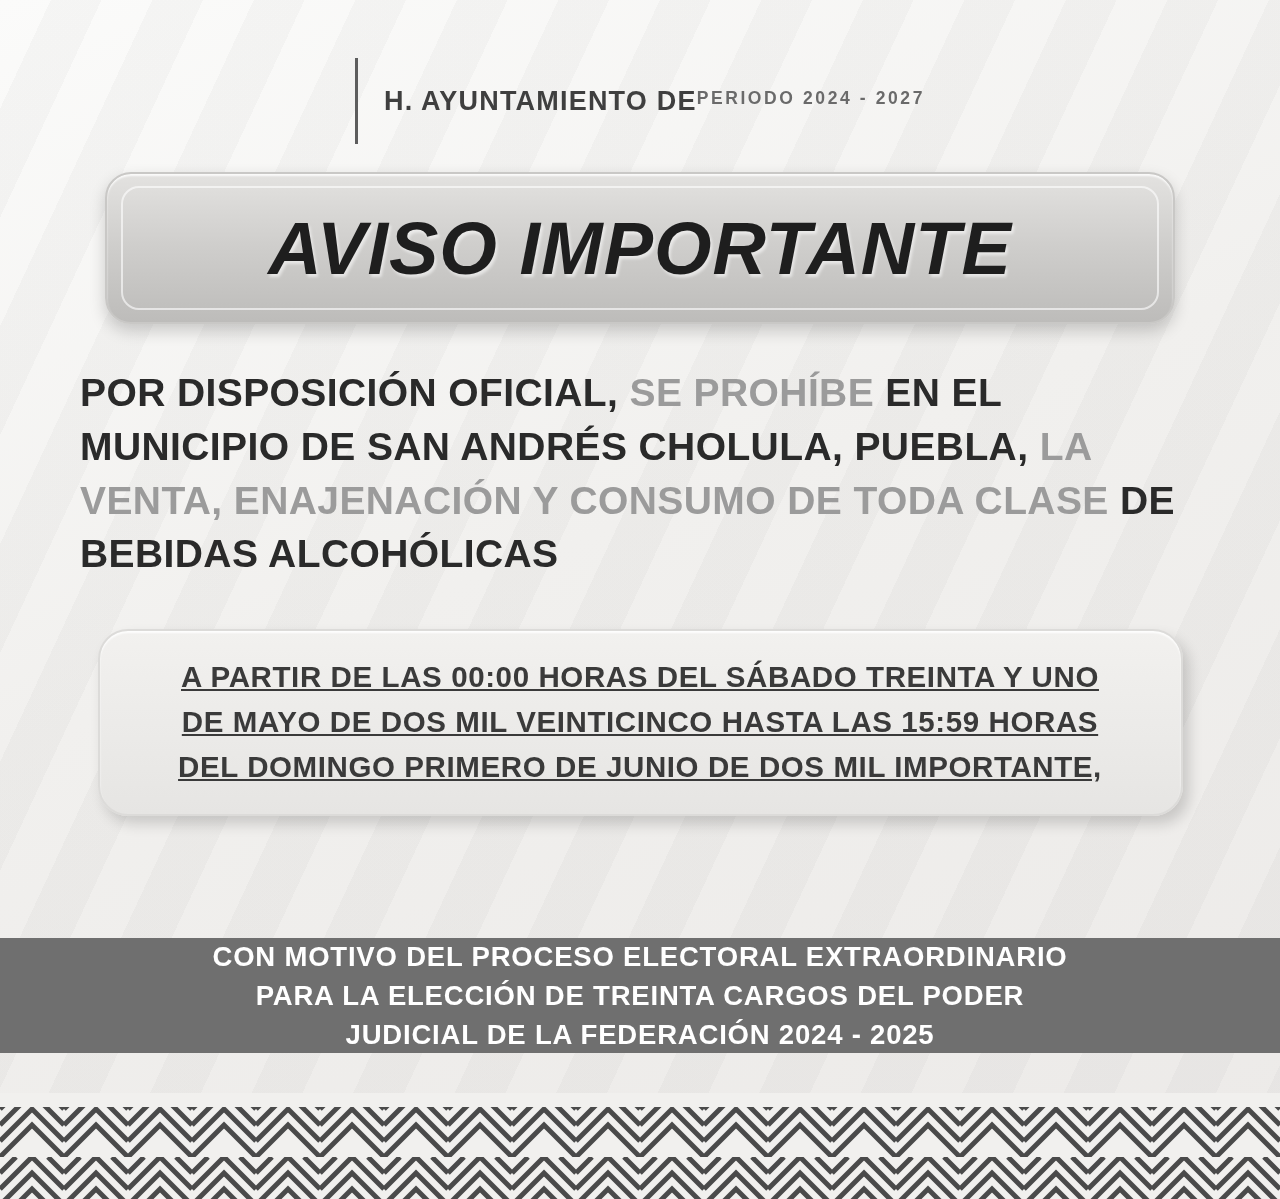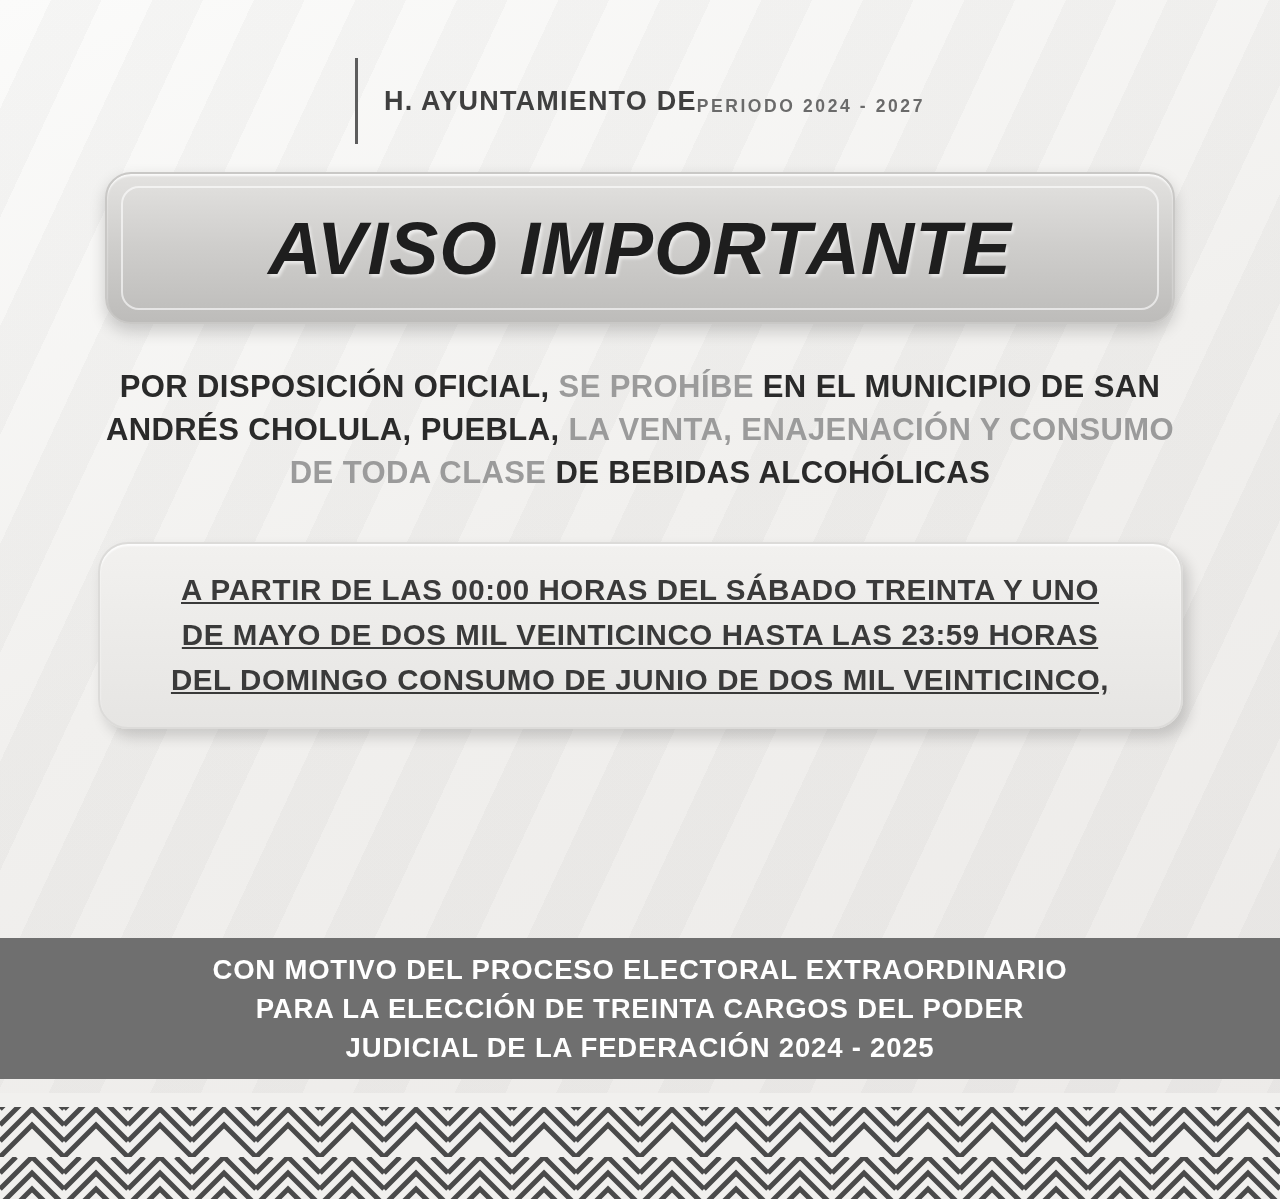--- a/index.html
+++ b/index.html
@@ -61,21 +61,21 @@
     font-size: 27px;
     letter-spacing: 1.2px;
     color: #3f3f3f;
     line-height: 1.22;
   }
   .header-line3 {
     font-weight: 700;
     font-size: 17.5px;
     letter-spacing: 2.6px;
     color: #6a6a6a;
-    margin-top: 11px;
+    margin-top: 3px;
   }
 
   
   .title-wrap {
     margin: 28px auto 0 auto;
     width: 1070px;
     height: 152px;
     position: relative;
   }
   .title-banner {
@@ -108,22 +108,21 @@
     letter-spacing: 1px;
     color: #1e1e1e;
     text-shadow: 2px 3px 3px rgba(255,255,255,0.55);
     white-space: nowrap;
   }
 
   
   .body-text {
     margin: 42px auto 0 auto;
     width: 1120px;
-    text-align: center;
-    font-size: 31px;
+    font-size: 39px;
     line-height: 1.38;
     font-weight: 700;
     color: #2a2a2a;
     letter-spacing: 0.4px;
   }
   .body-text .grey { color: #9b9b9b; }
 
   
   .date-box {
     margin: 48px auto 0 auto;
@@ -150,21 +149,21 @@
     color: #3a3a3a;
     text-decoration: underline;
   }
 
   
   .grey-band {
     position: absolute;
     left: 0;
     right: 0;
     top: 938px;
-    height: 141px;
+    height: 115px;
     background: #6f6f6f;
     display: flex;
     align-items: center;
     justify-content: center;
   }
   .band-text {
     text-align: center;
     color: #ffffff;
     font-size: 27.5px;
     font-weight: 800;
@@ -205,22 +204,22 @@
     <div class="title-text">AVISO IMPORTANTE</div>
   </div>
 
   <div class="body-text">
     <span>POR DISPOSICIÓN OFICIAL, </span><span class="grey">SE PROHÍBE</span><span> EN EL MUNICIPIO DE SAN ANDRÉS CHOLULA, PUEBLA, </span><span class="grey">LA VENTA, ENAJENACIÓN Y CONSUMO DE TODA CLASE</span><span> DE BEBIDAS ALCOHÓLICAS</span>
   </div>
 
   <div class="date-box">
     <div class="date-text">
       <div>A PARTIR DE LAS 00:00 HORAS DEL SÁBADO TREINTA Y UNO</div>
-      <div>DE MAYO DE DOS MIL VEINTICINCO HASTA LAS 23:59 HORAS</div>
-      <div>DEL DOMINGO CONSUMO DE JUNIO DE DOS MIL VEINTICINCO,</div>
+      <div>DE MAYO DE DOS MIL VEINTICINCO HASTA LAS 15:59 HORAS</div>
+      <div>DEL DOMINGO PRIMERO DE JUNIO DE DOS MIL IMPORTANTE,</div>
     </div>
   </div>
 
   <div class="grey-band">
     <div class="band-text">
       <div>CON MOTIVO DEL PROCESO ELECTORAL EXTRAORDINARIO</div>
       <div>PARA LA ELECCIÓN DE TREINTA CARGOS DEL PODER</div>
       <div>JUDICIAL DE LA FEDERACIÓN 2024 - 2025</div>
     </div>
   </div>

